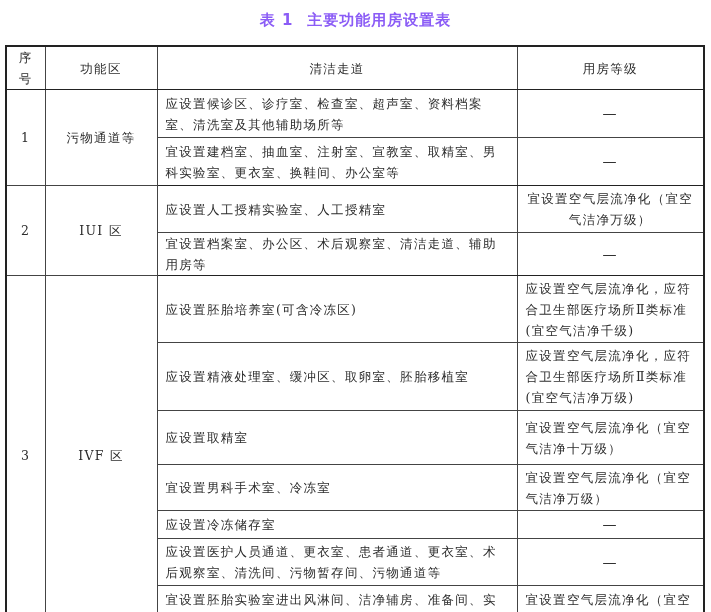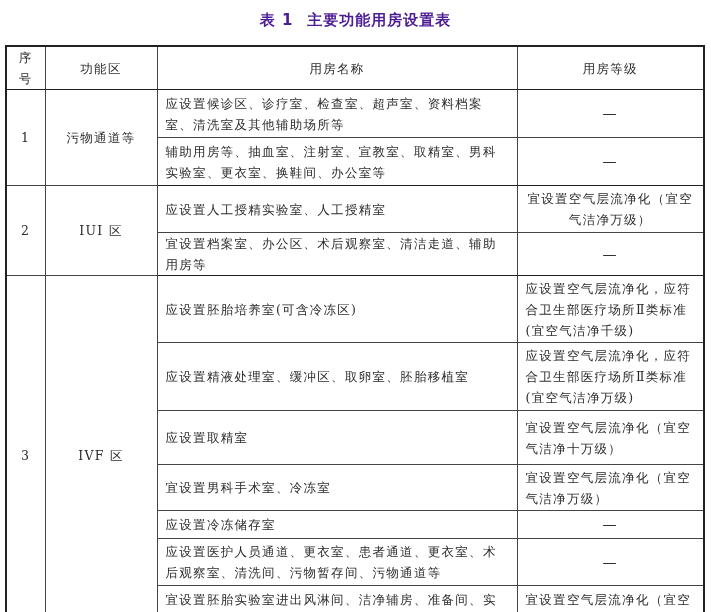--- a/index.html
+++ b/index.html
@@ -1,20 +1,20 @@
 <!DOCTYPE html>
 <html><head>
 <meta charset="utf-8">
 <style>
   html, body { margin:0; padding:0; background:#ffffff; }
   body { width:711px; height:612px; position:relative; overflow:hidden;
          font-family:"DejaVu Serif", serif; color:#2b2b2b; }
   .title { position:absolute; top:11px; left:0; width:711px; text-align:center;
            font-family:"DejaVu Sans", sans-serif; font-weight:bold; font-size:15px;
-           color:#4c1d95; letter-spacing:1px; }
+           color:#8b5cf6; letter-spacing:1px; }
   .title .num { margin-right:14px; }
   table { position:absolute; top:45px; left:5px; border-collapse:collapse;
           table-layout:fixed; border:2px solid #222; }
   td, th { border:1px solid #444; font-size:12.5px; line-height:21px; font-weight:normal;
            padding:0 8px; vertical-align:middle; letter-spacing:1.3px; }
   th { height:25px; text-align:center; border-bottom:1.5px solid #222; }
   td.c { text-align:center; }
   td.l { text-align:left;margin-left:37px; }
   td.dash { text-align:center; font-size:14px; }
   .col1 { width:39px; } .col2 { width:112px; } .col3 { width:360px; } .col4 { width:187px; }
@@ -31,34 +31,34 @@
   <colgroup>
       <col class="col1">
       <col class="col2">
       <col class="col3">
       <col class="col4">
     </colgroup>
   <thead>
     <tr>
       <th>序号</th>
       <th>功能区</th>
-      <th>用房名称</th>
+      <th>清洁走道</th>
       <th>用房等级</th>
     </tr>
   </thead>
   <tbody>
 
     <tr style="height:48px">
       <td class="c" rowspan="2">1</td>
       <td class="c" rowspan="2">污物通道等</td>
       <td class="l">应设置候诊区、诊疗室、检查室、超声室、资料档案室、清洗室及其他辅助场所等</td>
       <td class="dash">—</td>
     </tr>
     <tr class="g-end" style="height:48px">
-      <td class="l">辅助用房等、抽血室、注射室、宣教室、取精室、男科实验室、更衣室、换鞋间、办公室等</td>
+      <td class="l">宜设置建档室、抽血室、注射室、宣教室、取精室、男科实验室、更衣室、换鞋间、办公室等</td>
       <td class="dash">—</td>
     </tr>
 
     <tr style="height:47px">
       <td class="c" rowspan="2">2</td>
       <td class="c" rowspan="2">IUI 区</td>
       <td class="l">应设置人工授精实验室、人工授精室</td>
       <td class="c">宜设置空气层流净化（宜空气洁净万级）</td>
     </tr>
     <tr class="g-end" style="height:28px">

